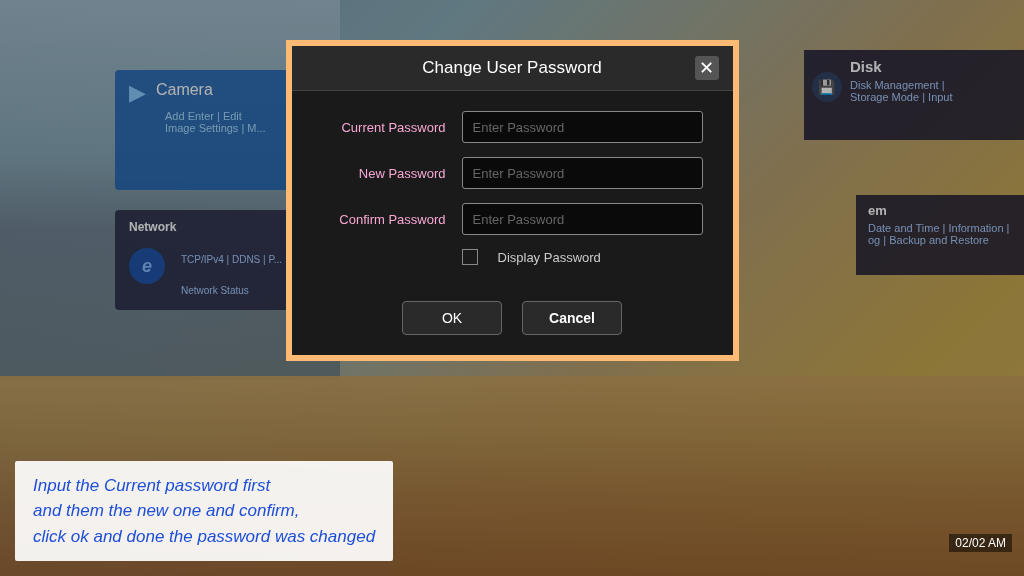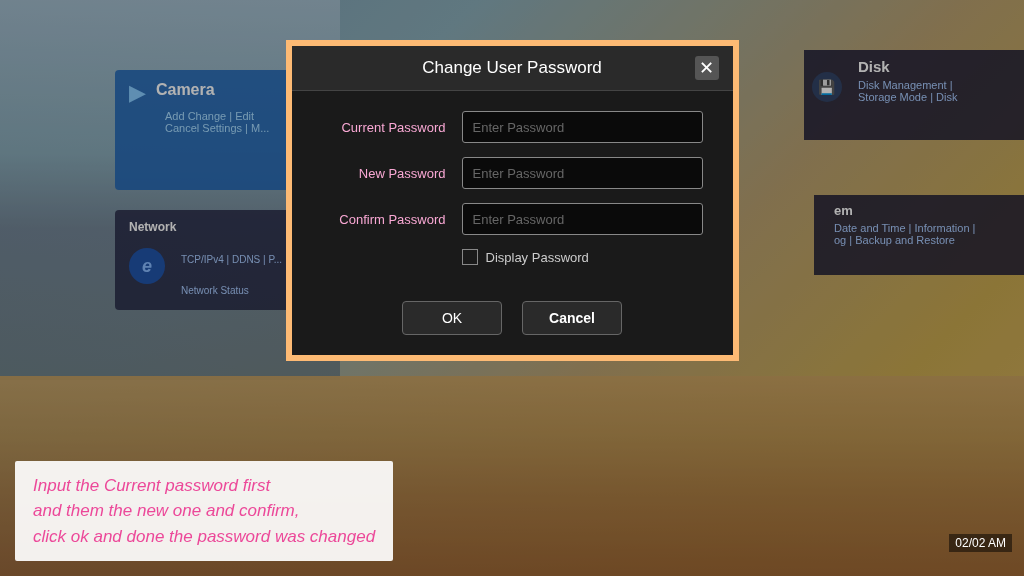--- a/index.html
+++ b/index.html
@@ -41,21 +41,21 @@
       position: absolute;
       left: 115px; top: 70px;
       width: 230px; height: 120px;
       background: rgba(30, 100, 180, 0.85);
       border-radius: 4px;
       padding: 10px 14px;
       color: white;
     }
     .dvr-panel-camera .panel-title {
       font-size: 16px;
-      font-weight: bold;
+      font-weight: normal;
       margin-bottom: 6px;
     }
     .panel-links {
       font-size: 11px;
       color: #aaddff;
       margin-left: 36px;
     }
 
     .dvr-panel-network {
       position: absolute;
@@ -83,36 +83,36 @@
     .network-links {
       font-size: 10px;
       color: #aaccff;
       margin-left: 52px;
       margin-top: 20px;
     }
 
     .dvr-panel-system {
       position: absolute;
       right: 0; top: 195px;
-      width: 210px; height: 80px;
+      width: 168px; height: 80px;
       background: rgba(20, 20, 50, 0.8);
-      padding: 8px 20px;
+      padding: 8px 12px;
       color: white;
       font-size: 12px;
     }
     .dvr-panel-system .panel-title-sm {
       font-size: 13px; font-weight: bold; margin-bottom: 4px;
     }
 
     .dvr-panel-disk {
       position: absolute;
       right: 0; top: 50px;
       width: 220px; height: 90px;
       background: rgba(20, 20, 50, 0.8);
-      padding: 8px 12px;
+      padding: 8px 4px;
       color: white;
     }
     .dvr-panel-disk .disk-icon {
       position: absolute;
       left: 8px; top: 22px;
       width: 30px; height: 30px;
       border-radius: 50%;
       background: #334466;
       display: flex; align-items: center; justify-content: center;
       font-size: 14px;
@@ -205,20 +205,21 @@
 
     .form-input::placeholder {
       color: #666;
     }
 
     .checkbox-row {
       display: flex;
       align-items: center;
       margin-left: 140px;
       margin-bottom: 16px;
+      gap: 12px;
     }
 
     .form-checkbox {
       width: 16px; height: 16px;
       border: 1px solid #888;
       background: #1a1a1a;
       margin-right: 8px;
       cursor: pointer;
       flex-shrink: 0;
       appearance: none;
@@ -263,21 +264,21 @@
       bottom: 15px;
       background: rgba(255, 255, 255, 0.92);
       padding: 12px 18px;
       max-width: 520px;
       border-radius: 2px;
     }
 
     .instruction-text {
       font-size: 17px;
       font-style: italic;
-      color: #ec4899;
+      color: #1d4ed8;
       line-height: 1.5;
     }
 
     
     .timestamp {
       position: absolute;
       bottom: 24px;
       right: 12px;
       color: white;
       font-size: 12px;
@@ -290,40 +291,40 @@
 
 <div class="bg-scene"></div>
 <div class="room-left"></div>
 <div class="room-boxes"></div>
 
 <div class="dvr-panel-camera">
   <div style="display:flex; align-items:center; gap:10px; margin-bottom:4px;">
     <span style="font-size:22px; color:#88ccff;">▶</span>
     <span class="panel-title">Camera</span>
   </div>
-  <div class="panel-links">Add Change | Edit</div>
-  <div class="panel-links">Cancel Settings | M...</div>
+  <div class="panel-links">Add Enter | Edit</div>
+  <div class="panel-links">Image Settings | M...</div>
 </div>
 
 <div class="dvr-panel-network">
   <div style="display:flex; align-items:center; gap:10px; margin-bottom:4px;">
     <div class="network-icon">e</div>
     <div>
       <div class="panel-title">Network</div>
       <div class="network-links">TCP/IPv4 | DDNS | P...</div>
       <div class="network-links">Network Status</div>
     </div>
   </div>
 </div>
 
 <div class="dvr-panel-disk">
   <div style="color:white; font-size:15px; font-weight:bold; margin-left:42px; margin-bottom:4px;">Disk</div>
   <div class="disk-icon">💾</div>
   <div class="disk-links">Disk Management |</div>
-  <div class="disk-links">Storage Mode | Disk</div>
+  <div class="disk-links">Storage Mode | Input</div>
 </div>
 
 <div class="dvr-panel-system">
   <div class="panel-title-sm">em</div>
   <div style="font-size:11px; color:#aaccff;">Date and Time | Information |</div>
   <div style="font-size:11px; color:#aaccff;">og | Backup and Restore</div>
 </div>
 
 <div class="modal-overlay">
   <div class="modal">

